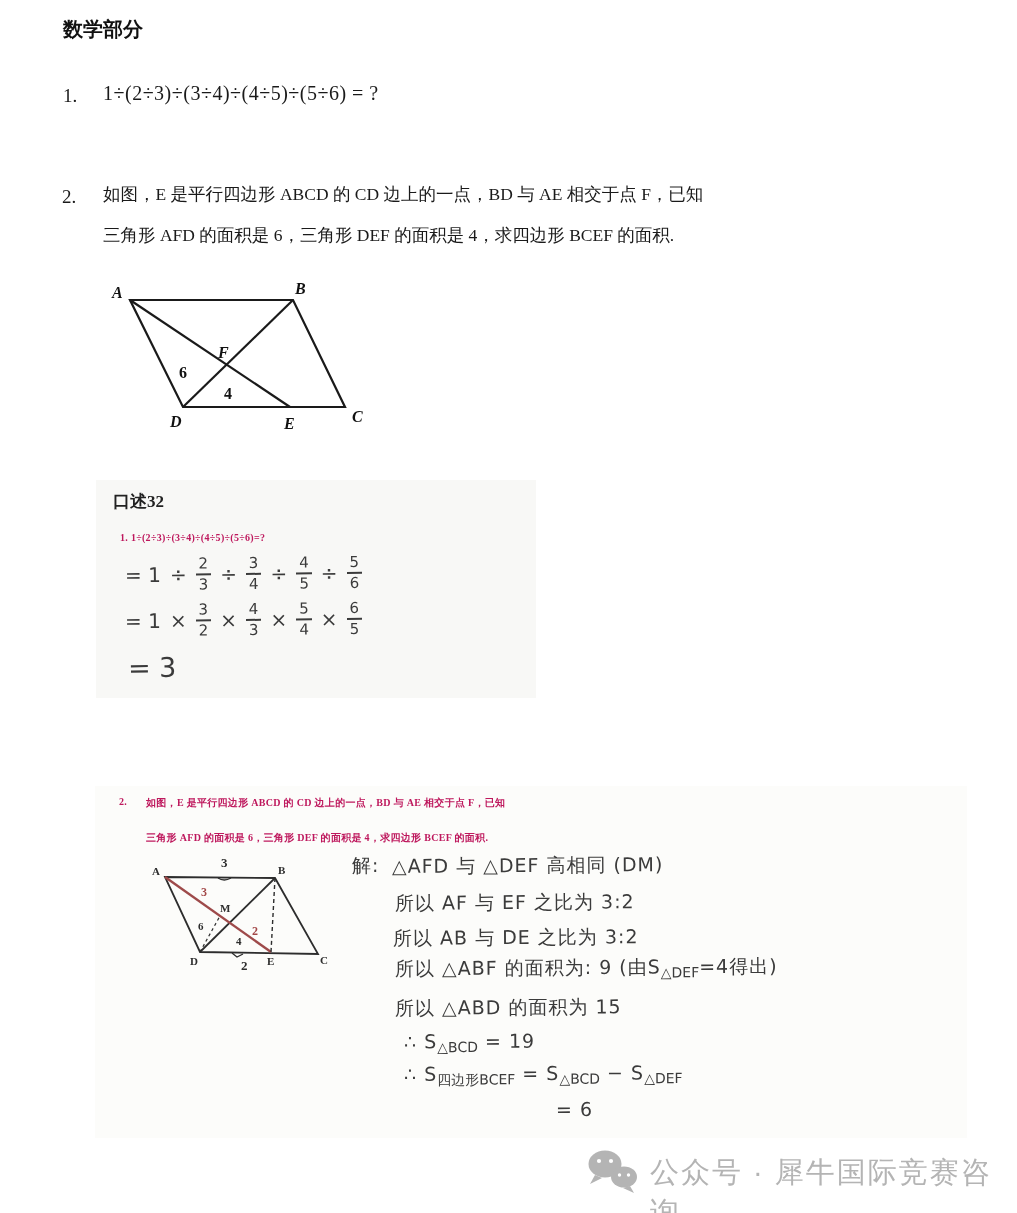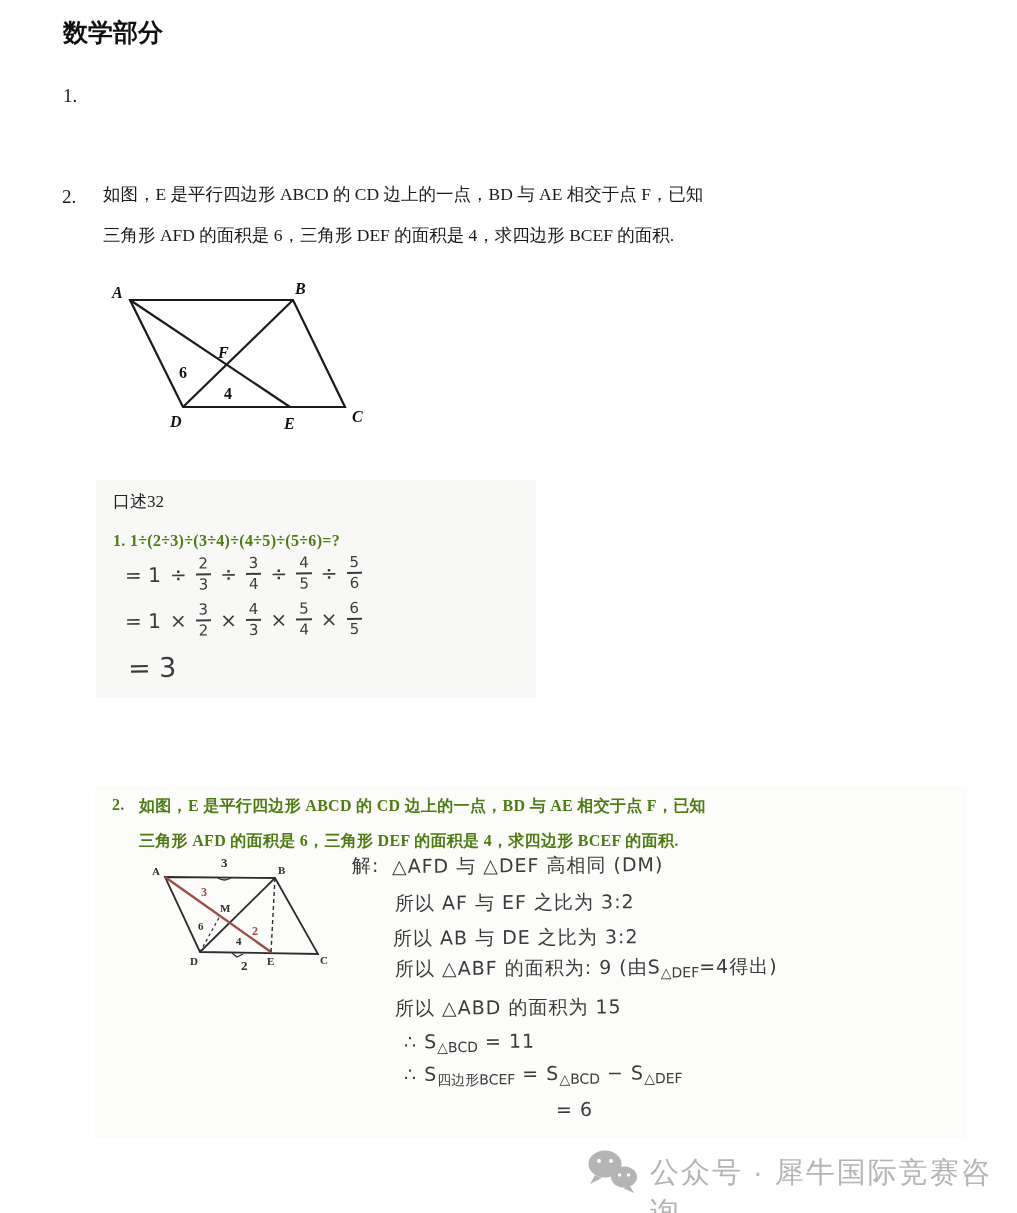--- a/index.html
+++ b/index.html
@@ -1,26 +1,26 @@
 <!DOCTYPE html>
 <html><head>
 <meta charset="utf-8">
 <style>
   html,body{margin:0;padding:0;background:#ffffff;}
   #page{position:relative;width:1017px;height:1213px;background:#ffffff;overflow:hidden;
         font-family:"Liberation Serif","DejaVu Serif",serif;color:#1a1a1a;}
   .abs{position:absolute;}
-  .title{font-family:"Liberation Sans","DejaVu Sans",sans-serif;font-weight:700;font-size:25px;color:#111;}
+  .title{font-family:"Liberation Sans","DejaVu Sans",sans-serif;font-weight:700;font-size:20px;color:#111;}
   .pnum{font-size:19px;}
   .formula{font-size:20px;letter-spacing:.5px;}
   .ptext{font-size:17.5px;line-height:1;}
   .scanblock1{background:#f8f8f6;}
   .scanblock2{background:#fcfcfa;}
-  .scanhead{font-weight:400;font-size:17px;color:#222;}
-  .scanline{font-size:16px;font-weight:600;color:#4d7c0f;letter-spacing:.3px;}
+  .scanhead{font-weight:700;font-size:17px;color:#222;}
+  .scanline{font-size:10px;font-weight:600;color:#be185d;letter-spacing:.3px;margin-left:7px;}
   .hw{font-family:"DejaVu Sans",sans-serif;color:#3b3b3b;}
   .hweq{font-size:20px;display:flex;align-items:center;gap:8px;transform:rotate(-.6deg);}
   .hweq .op{padding:0 1px;}
   .frac{display:inline-flex;flex-direction:column;align-items:center;line-height:1;vertical-align:middle;}
   .frac .n{font-size:15px;padding:0 3px 2px 3px;border-bottom:2px solid #3b3b3b;}
   .frac .d{font-size:15px;padding-top:2px;}
   .hwbig{font-size:27px;}
   .solline{font-size:19px;letter-spacing:1px;white-space:nowrap;transform:rotate(-.4deg);}
   .solline .sb{font-size:14px;position:relative;top:4px;letter-spacing:0;}
   .wm{color:#b4b4b4;font-family:"Liberation Sans","DejaVu Sans",sans-serif;font-size:29px;letter-spacing:2px;}
@@ -28,20 +28,21 @@
   svg .hwt{font-family:"DejaVu Sans",sans-serif;}
 </style>
 </head>
 <body>
 
 <div id="page">
 
   <div class="abs title" style="left:63px;top:16px;">数学部分</div>
 
   <div class="abs pnum" style="left:63px;top:85px;">1.</div>
+  <div class="abs formula" style="left:103px;top:82px;">1÷(2÷3)÷(3÷4)÷(4÷5)÷(5÷6) = ?</div>
 
   <div class="abs pnum" style="left:62px;top:186px;">2.</div>
   <div class="abs ptext" style="left:103px;top:186px;">如图，E 是平行四边形 ABCD 的 CD 边上的一点，BD 与 AE 相交于点 F，已知</div>
   <div class="abs ptext" style="left:103px;top:227px;">三角形 AFD 的面积是 6，三角形 DEF 的面积是 4，求四边形 BCEF 的面积.</div>
 
   <svg class="abs" style="left:100px;top:280px;" width="290" height="160" viewBox="0 0 290 160">
     <g stroke="#1a1a1a" stroke-width="2.2" fill="none">
       <polygon points="30,20 193,20 245,127 83,127"></polygon>
       <line x1="193" y1="20" x2="83" y2="127"></line>
       <line x1="30" y1="20" x2="190" y2="127"></line>
@@ -154,21 +155,21 @@
   <div class="abs hw solline" style="left:395px;top:890px;">所以 AF 与 EF 之比为 3:2</div>
   <div class="abs hw solline" style="left:393px;top:925px;">所以 AB 与 DE 之比为 3:2</div>
 
   <div class="abs hw solline" style="left:395px;top:955px;">
     <span>所以 △ABF 的面积为: 9 (由S</span><span class="sb">△DEF</span><span>=4得出)</span>
   </div>
 
   <div class="abs hw solline" style="left:395px;top:995px;">所以 △ABD 的面积为 15</div>
 
   <div class="abs hw solline" style="left:404px;top:1030px;">
-    <span>∴ S</span><span class="sb">△BCD</span><span> = 11</span>
+    <span>∴ S</span><span class="sb">△BCD</span><span> = 19</span>
   </div>
 
   <div class="abs hw solline" style="left:404px;top:1062px;">
     <span>∴ S</span><span class="sb">四边形BCEF</span><span> = S</span><span class="sb">△BCD</span><span> − S</span><span class="sb">△DEF</span>
   </div>
 
   <div class="abs hw solline" style="left:556px;top:1098px;">= 6</div>
 
   <svg class="abs" style="left:586px;top:1148px;" width="52" height="46" viewBox="0 0 52 46">
     <g fill="#b4b4b4">

